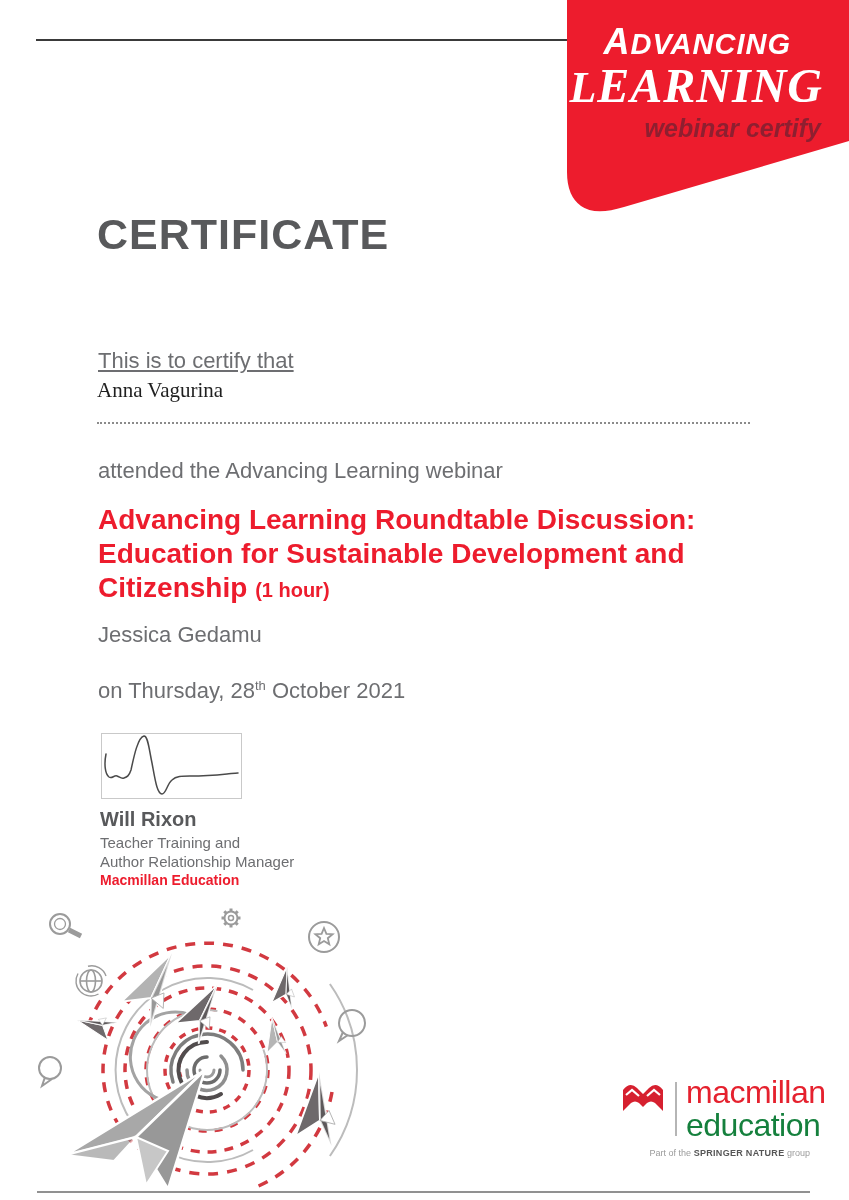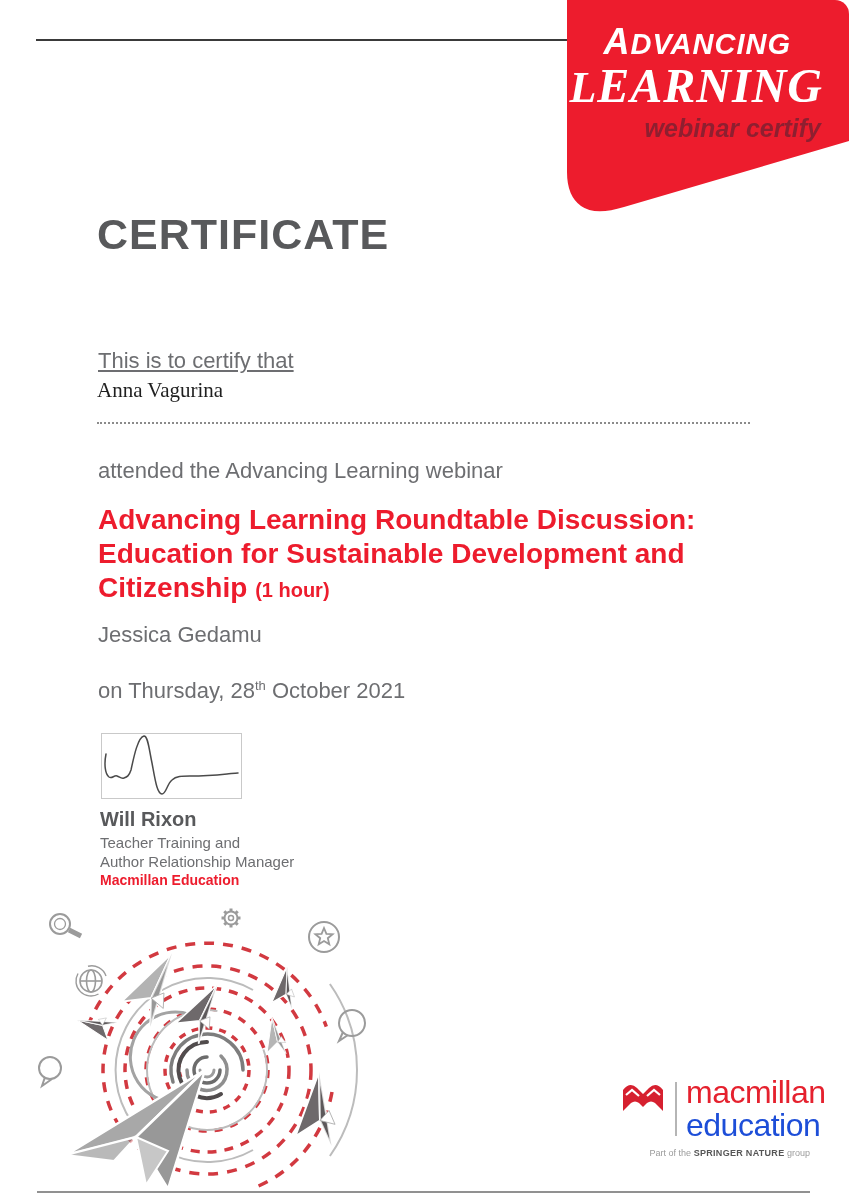--- a/index.html
+++ b/index.html
@@ -1,17 +1,17 @@
 <!DOCTYPE html>
 <html><head>
 <meta charset="utf-8">
 <style>
   html,body{margin:0;padding:0;background:#fff;}
   .page{position:relative;width:849px;height:1200px;margin:0 auto;background:#ffffff;
-        font-family:"Liberation Sans",sans-serif;overflow:hidden;border-radius:14px;}
+        font-family:"Liberation Sans",sans-serif;overflow:hidden;}
 
   
   .top-line{position:absolute;left:36px;top:39px;width:531px;height:2px;background:#3a3a3a;}
 
   
   .badge{position:absolute;left:567px;top:0;width:282px;height:216px;}
   .badge svg{position:absolute;left:0;top:0;}
   .badge-text{position:absolute;left:0;top:0;width:282px;text-align:right;color:#fff;
               font-style:italic;font-weight:bold;line-height:1;}
   .badge-l1{font-size:29px;text-transform:uppercase;margin:24px 58px 0 0;letter-spacing:1px;}
@@ -50,21 +50,21 @@
   .graphic{position:absolute;left:18px;top:893px;}
 
   .bottom-line{position:absolute;left:37px;top:1191px;width:773px;height:2px;background:#919191;}
 
   
   .logo{position:absolute;left:618px;top:1076px;width:200px;height:90px;}
   .logo-m{position:absolute;left:2px;top:4px;}
   .logo-sep{position:absolute;left:57px;top:6px;width:2px;height:54px;background:#b5b5b5;}
   .logo-words{position:absolute;left:68px;top:0;line-height:1;}
   .logo-w1{font-size:32px;color:#e5212e;letter-spacing:-0.5px;}
-  .logo-w2{font-size:32px;color:#1d4ed8;letter-spacing:-0.5px;margin-top:1px;}
+  .logo-w2{font-size:32px;color:#15803d;letter-spacing:-0.5px;margin-top:1px;}
   .logo-tag{position:absolute;left:16px;top:72px;width:176px;text-align:right;
             font-size:9px;color:#9b9b9b;white-space:nowrap;}
   .logo-tag b{color:#565656;font-weight:bold;letter-spacing:0.3px;}
 </style>
 </head>
 <body>
 
 <div class="page">
 
   <div class="top-line"></div>

